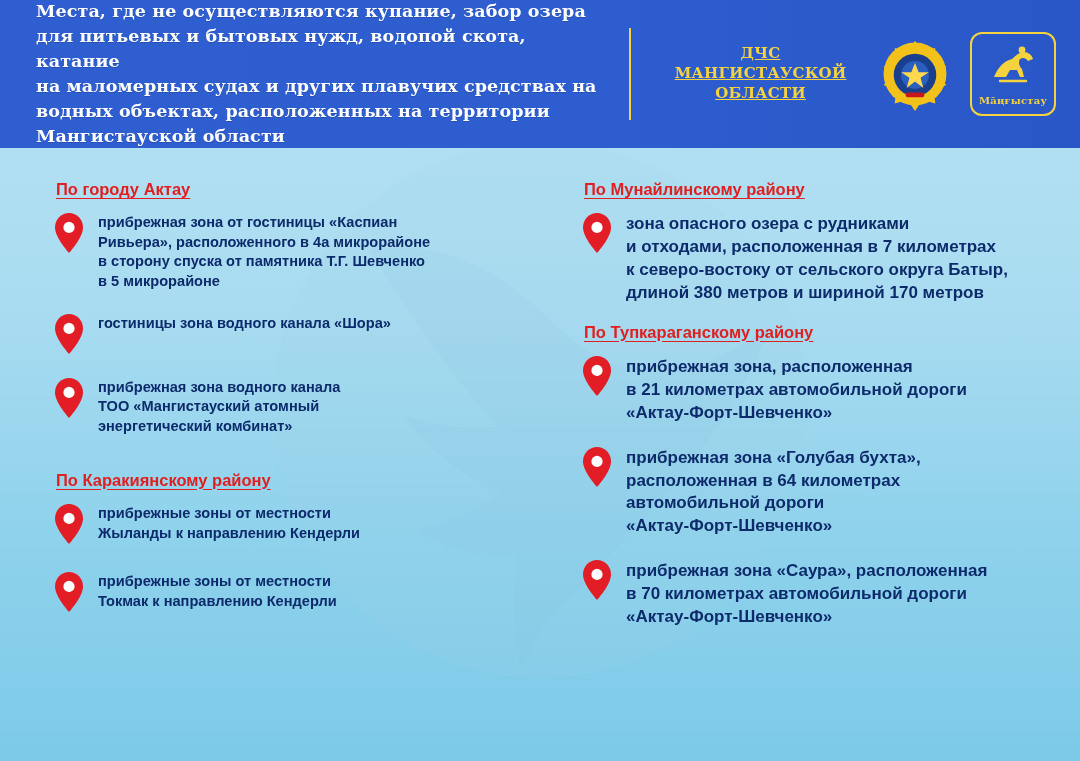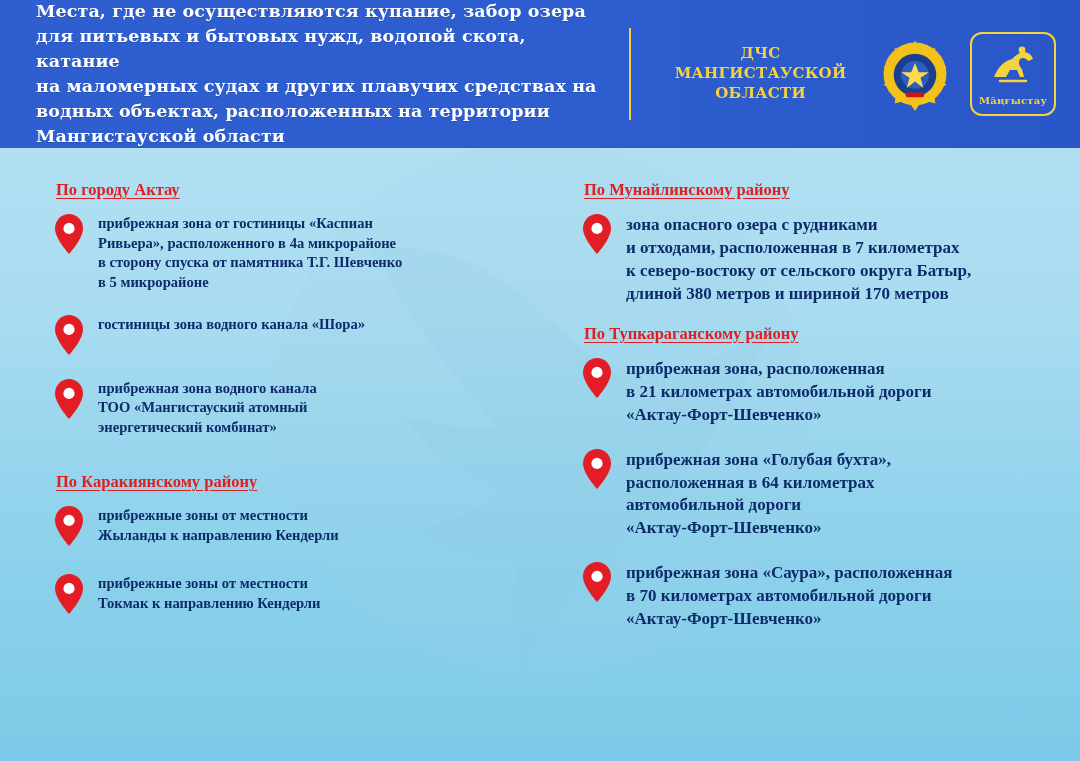--- a/index.html
+++ b/index.html
@@ -66,20 +66,21 @@
   .header-dept {
     color: #f5d33f;
     font-family: "DejaVu Serif", serif;
     font-weight: bold;
     font-size: 15px;
     line-height: 1.32;
     text-align: center;
     width: 210px;
     white-space: pre-line;
     letter-spacing: .3px;
+    text-decoration: underline;
   }
   .header-logos {
     display: flex;
     align-items: center;
     gap: 18px;
     margin-left: 14px;
   }
   .emblem {
     width: 74px; height: 74px;
     flex: none;
@@ -109,21 +110,21 @@
     top: 180px;
     left: 0;
     width: 1080px;
     display: flex;
   }
   .col { width: 540px; padding: 0 26px 0 52px; }
   .col.right { padding-left: 40px; padding-right: 20px; }
 
   .section-title {
     color: #e02020;
-    font-family: Liberation Serif, serif;
+    font-family: Liberation Sans, sans-serif;
     font-weight: bold;
     font-size: 16.5px;
     text-decoration: underline;
     text-underline-offset: 3px;
     margin: 0 0 10px 4px;
   }
   .section-title.mt { margin-top: 34px; }
 
   .items { margin: 0; padding: 0; list-style: none; }
   .item {
@@ -133,21 +134,21 @@
   }
   .pin {
     flex: none;
     width: 34px;
     height: 44px;
     margin-right: 12px;
     margin-top: 2px;
   }
   .item-text {
     color: #0d2b6b;
-    font-family: Liberation Serif, serif;
+    font-family: Liberation Sans, sans-serif;
     font-weight: bold;
     font-size: 14.6px;
     line-height: 1.35;
     white-space: pre-line;
     padding-top: 4px;
   }
   .right .item-text { font-size: 17px; }
 </style>
 </head>
 <body>

